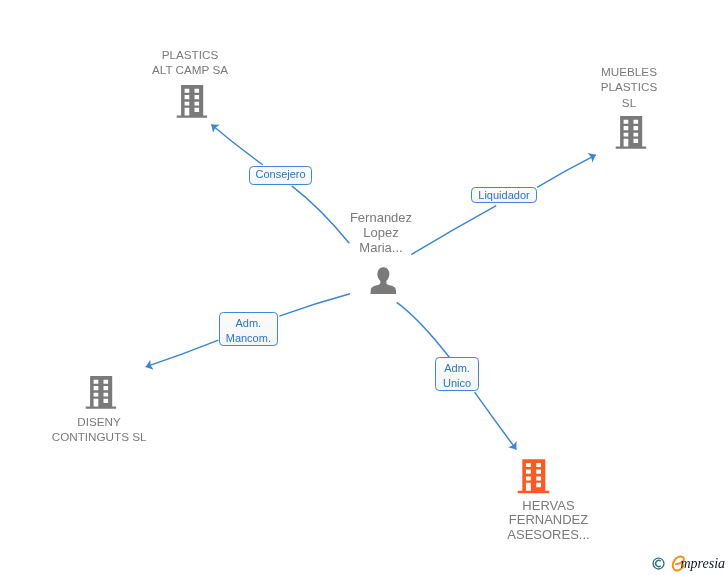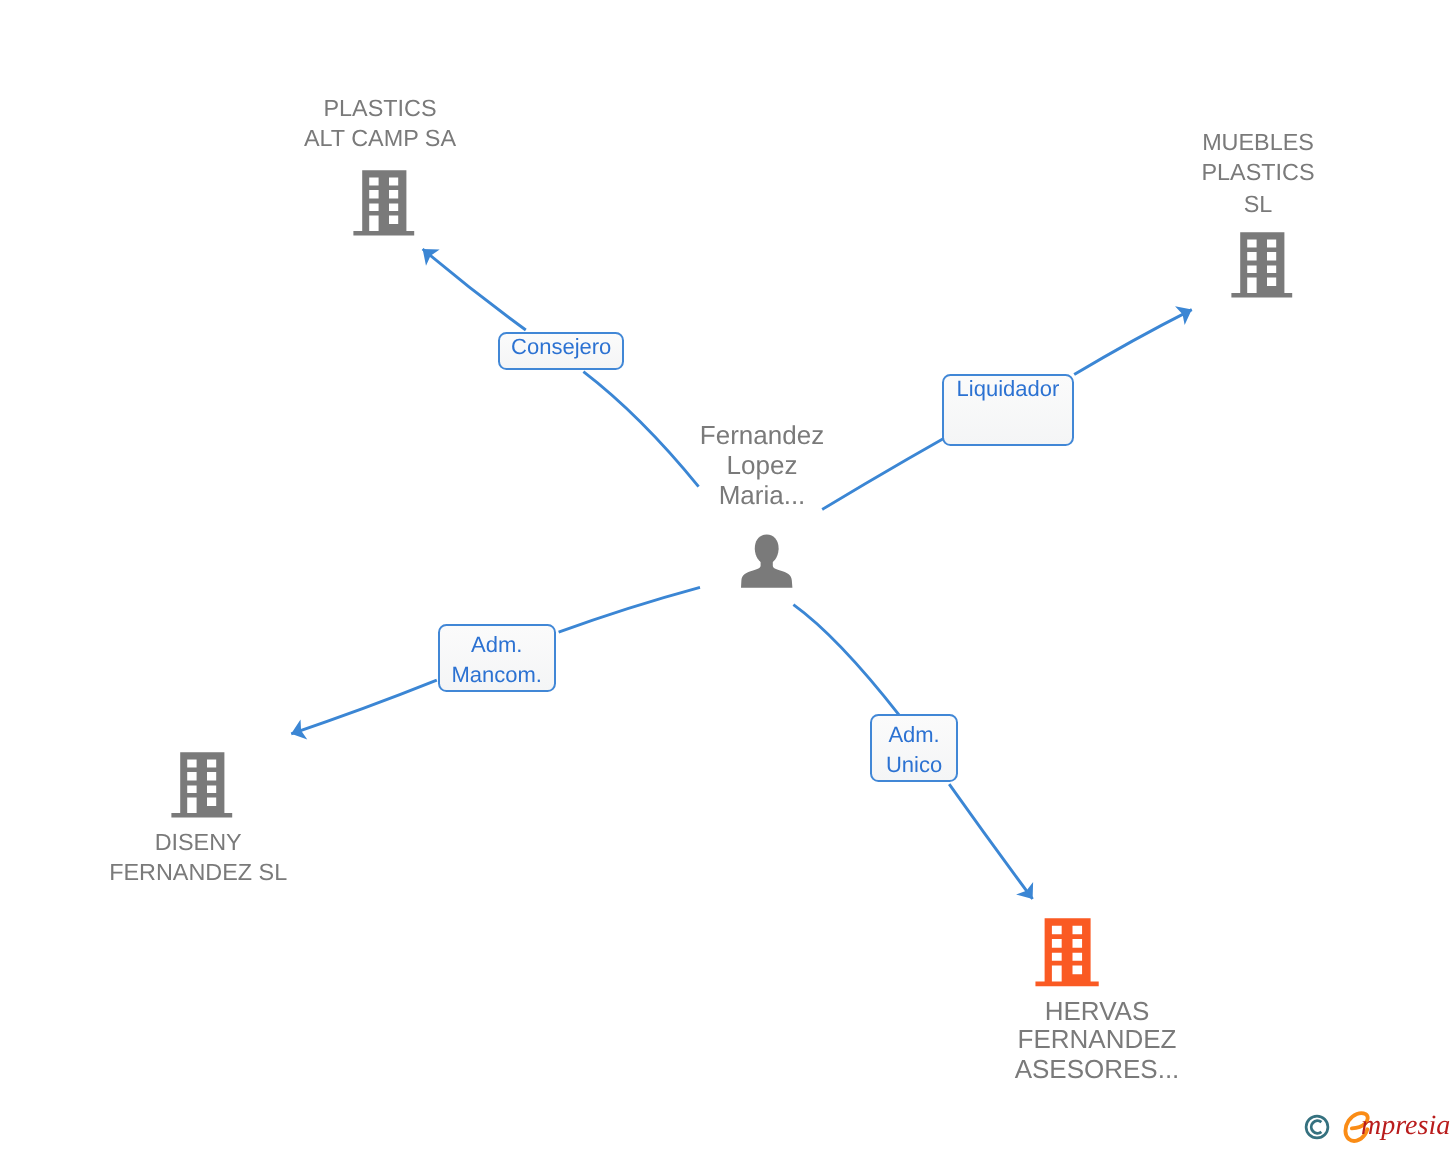--- a/index.html
+++ b/index.html
@@ -78,52 +78,52 @@
       <path fill="#7a7a7a" d="M13.35 0.2 C17.1 0.2 19.5 3.4 19.3 7.6 C19.1 11.6 16.7 15.0 13.35 15.0 C10.0 15.0 7.6 11.6 7.4 7.6 C7.2 3.4 9.6 0.2 13.35 0.2 Z"></path>
       <path fill="#7a7a7a" d="M10.3 12.8 h6.1 v3.1 c0 1.2 1.6 1.8 3.7 2.3 c3.3 0.9 5.7 2.2 5.8 4.9 L26.2 26.9 H0.5 L0.7 23.1 c0.1 -2.7 2.5 -4.0 5.8 -4.9 c2.1 -0.5 3.8 -1.1 3.8 -2.3 Z"></path>
     </svg>
   </div>
 
   <div class="node" style="left:39.1px;top:375.3px;width:120px;">
     <svg class="node-icon" style="left:45.7px;top:0;" width="32" height="34" viewBox="0 0 32 34">
         <use href="#bldg" fill="#7a7a7a"></use>
       </svg>
     <div class="node-label" style="left:0;top:38.7px;width:120px;">DISENY
-FERNANDEZ SL</div>
+CONTINGUTS SL</div>
   </div>
 
   <div class="node" style="left:472.5px;top:458.2px;width:120px;">
     <svg class="node-icon" style="left:44.8px;top:0;" width="33.3" height="35.4" viewBox="0 0 32 34">
         <use href="#bldg" fill="#fa5a23"></use>
       </svg>
     <div class="node-label" style="left:16px;top:40.4px;width:120px;font-size:13px;line-height:14.8px;">HERVAS
 FERNANDEZ
 ASESORES...</div>
   </div>
 
   <div class="rel" style="left:248.7px;top:166.4px;width:63.8px;height:18.2px;">
     <span>Consejero</span>
   </div>
-  <div class="rel" style="left:471.2px;top:186.9px;width:65.6px;height:36px;">
+  <div class="rel" style="left:471.2px;top:186.9px;width:65.6px;height:16px;">
     <span>Liquidador</span>
   </div>
   <div class="rel" style="left:218.6px;top:312.4px;width:59.5px;height:33.8px;padding-top:3px;">
     <span>Adm.
 Mancom.</span>
   </div>
   <div class="rel" style="left:435.2px;top:357.4px;width:43.7px;height:33.8px;padding-top:3px;">
     <span>Adm.
 Unico</span>
   </div>
 
   <div class="wm" style="left:650px;top:554px;">
     <svg style="position:absolute;left:1.6px;top:2.9px;" width="13" height="13" viewBox="0 0 13 13">
       <circle cx="6.5" cy="6.5" r="5.45" fill="none" stroke="#35717f" stroke-width="1.35"></circle>
       <path d="M8.7 4.1 A3.1 3.1 0 1 0 8.7 8.9" fill="none" stroke="#35717f" stroke-width="1.45"></path>
     </svg>
     <svg style="position:absolute;left:20.6px;top:0.9px;" width="15.6" height="17.2" viewBox="0 0 16 18">
       <path d="M12.2 2.2 C9.6 0.7 5.6 2.2 3.3 5.6 C1.0 9.1 1.1 13.2 3.4 15.2 C5.7 17.2 9.4 16.2 11.7 13.0 C12.4 12.0 12.9 11.0 13.1 10.1
                M12.2 2.2 C13.8 3.2 13.6 5.4 11.9 7.1 C10.3 8.7 7.8 9.5 5.0 9.6" fill="none" stroke="#fa8c16" stroke-width="2.0" stroke-linecap="round"></path>
     </svg>
-    <span style="position:absolute;left:30.5px;top:-0.5px;color:#b91c1c;font-size:14px;line-height:19px;font-style:italic;font-family:'Liberation Serif',serif;">mpresia</span>
+    <span style="position:absolute;left:30.5px;top:-0.5px;color:#0f172a;font-size:14px;line-height:19px;font-style:italic;font-family:'Liberation Serif',serif;">mpresia</span>
     <span style="position:absolute;left:0;top:0;width:0;height:0;overflow:hidden;opacity:0;">e</span>
   </div>
 </div>
 
 </body></html>

